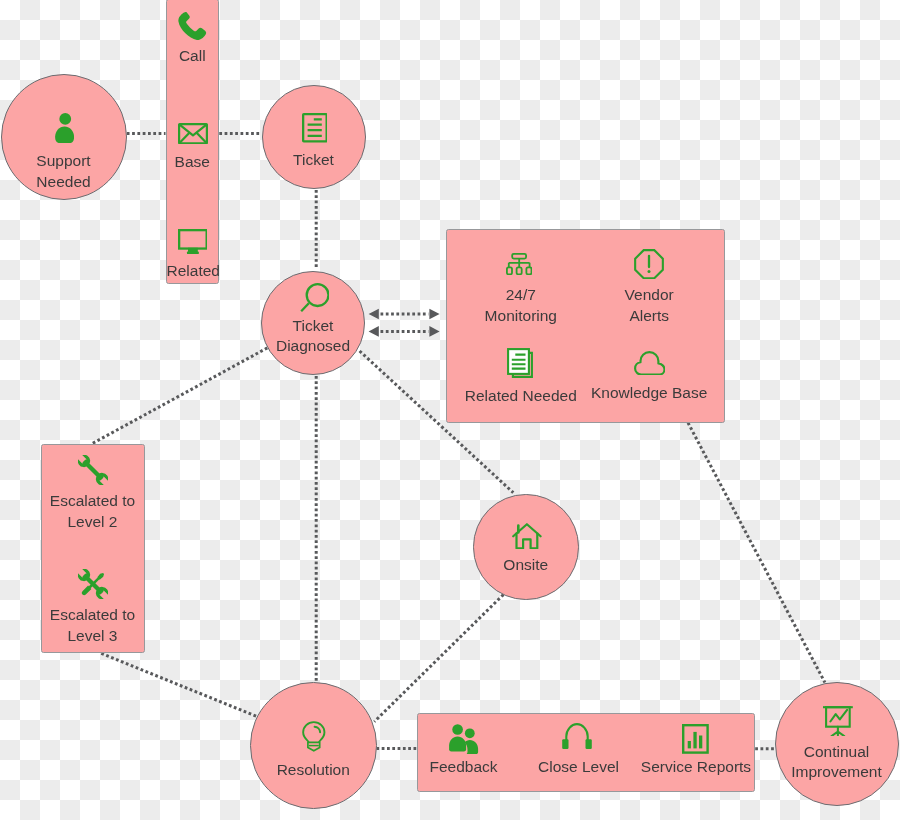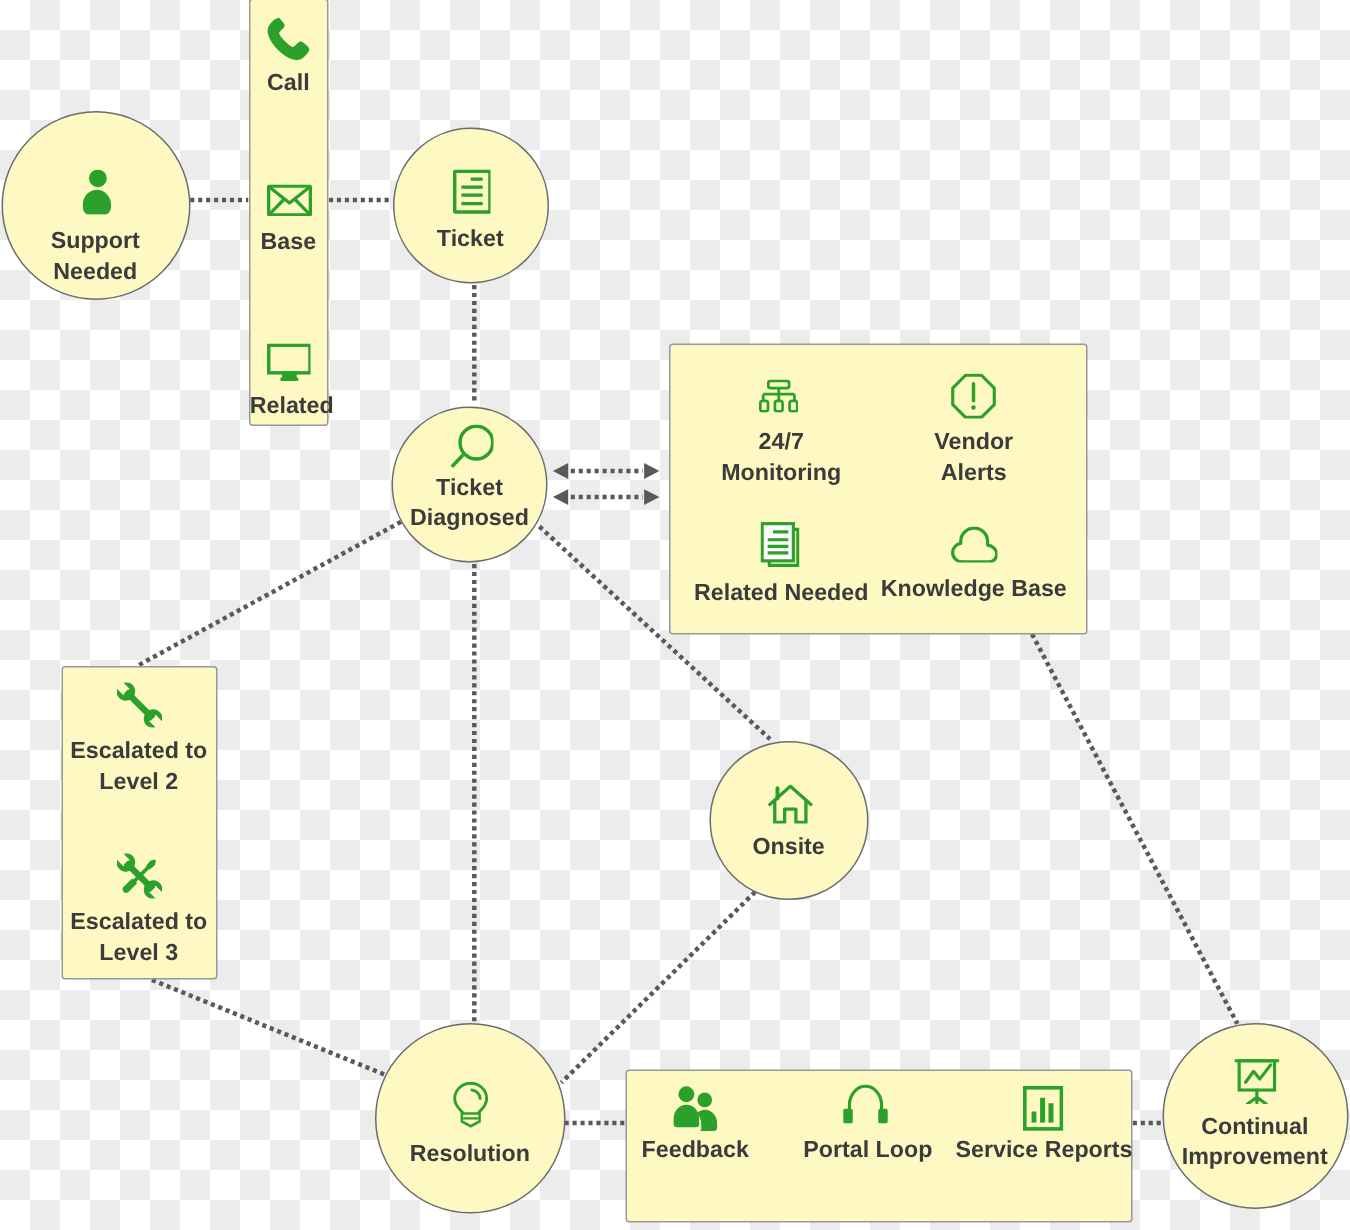--- a/index.html
+++ b/index.html
@@ -9,21 +9,21 @@
     font-family:"Liberation Sans", sans-serif;
     background-color:#ffffff;
     background-image:
       linear-gradient(45deg,#ececec 25%,transparent 25%,transparent 75%,#ececec 75%),
       linear-gradient(45deg,#ececec 25%,transparent 25%,transparent 75%,#ececec 75%);
     background-size:40px 40px;
     background-position:0 0, 20px 20px;
   }
   #stage{position:absolute;left:0;top:0;width:900px;height:820px;}
   svg.edges{position:absolute;left:0;top:0;width:900px;height:820px;}
-  .node{position:absolute;background:#fef9c3;box-sizing:border-box;font-weight:bold;}
+  .node{position:absolute;background:#fca5a5;box-sizing:border-box;}
   .node.box{border:1px solid #97989b;}
   .node.circle{border:1px solid #6b6c70;}
   .circle{border-radius:50%;}
   .lbl{color:#3b3b3b;text-align:center;line-height:20.5px;font-size:15.5px;white-space:pre-line;
        position:absolute;left:0;right:0;transform:translateZ(0);}
   .ico{display:block;line-height:0;position:absolute;}
   .cell{position:absolute;}
 </style>
 </head>
 <body>
@@ -208,41 +208,41 @@
       <svg viewBox="0 0 23.6 30.5" width="23.6" height="30.5" aria-hidden="true">
         <path d="M6.6 21.4 C6.6 20.7 6.2 20.2 5.3 19.4 C3.4 17.6 1.15 15 1.15 11.3 C1.15 5.7 5.9 1.15 11.8 1.15 C17.7 1.15 22.45 5.7 22.45 11.3 C22.45 15 20.2 17.6 18.3 19.4 C17.4 20.2 17 20.7 17 21.4" fill="none" stroke="#2ba02b" stroke-width="1.9"></path>
         <path d="M5.9 21.3 L17.7 21.3 L17.7 26.6 L11.8 29.8 L5.9 26.6 Z" fill="none" stroke="#2ba02b" stroke-width="1.7" stroke-linejoin="miter"></path>
         <path d="M6.8 24.6 L16.8 24.6" stroke="#2ba02b" stroke-width="1.5"></path>
         <path d="M12.6 5.7 a5.9 5.9 0 0 1 5.5 5.6" fill="none" stroke="#2ba02b" stroke-width="1.95" stroke-linecap="round"></path>
       </svg>
     </span>
     <span class="lbl" style="top:77.1px;">Resolution</span>
   </div>
 
-  <div class="node box" style="left:417px;top:713px;width:338px;height:102px;border-radius:2.5px;">
+  <div class="node box" style="left:417px;top:713px;width:338px;height:79px;border-radius:2.5px;">
     <div class="cell" style="left:0;top:0;width:91px;">
       <span class="ico" style="left:30px;top:9.7px;">
         <svg viewBox="0 0 30.8 30.3" width="30.8" height="30.3" aria-hidden="true">
           <circle cx="21.8" cy="9.3" r="4.9" fill="#2ba02b"></circle>
           <path d="M21.8 15.9 C19.8 15.9 18 16.8 16.7 18.2 C18.4 20 19.5 22.6 19.5 25.5 L19.5 28 C19.5 28.8 19.2 29.5 18.7 30 L28 30 C29.3 30 30.1 29.2 30.1 27.9 L30.1 24.7 C30.1 19.8 26.3 15.9 21.8 15.9 Z" fill="#2ba02b"></path>
           <circle cx="9.6" cy="5.5" r="5.3" fill="#2ba02b"></circle>
           <path d="M9.6 12.5 C4.9 12.5 1.1 16.5 1.1 21.7 L1.1 25.3 C1.1 26.7 1.9 27.5 3.3 27.5 L15.9 27.5 C17.3 27.5 18.1 26.7 18.1 25.3 L18.1 21.7 C18.1 16.5 14.3 12.5 9.6 12.5 Z" fill="#2ba02b"></path>
         </svg>
       </span>
       <span class="lbl" style="top:43.0px;">Feedback</span>
     </div>
     <div class="cell" style="left:100.6px;top:0;width:119.9px;">
       <span class="ico" style="left:43.2px;top:9.4px;">
         <svg viewBox="0 0 30 26" width="30" height="26" aria-hidden="true">
           <path d="M4.3 17.1 L4.3 13.4 C4.3 7 9.3 1.1 15 1.1 C20.7 1.1 25.7 7 25.7 13.4 L25.7 17.1" fill="none" stroke="#2ba02b" stroke-width="2.1" stroke-linecap="butt"></path>
           <rect x="0.2" y="16.2" width="6.3" height="9.8" rx="1.2" fill="#2ba02b"></rect>
           <rect x="23.5" y="16.2" width="6.3" height="9.8" rx="1.2" fill="#2ba02b"></rect>
         </svg>
       </span>
-      <span class="lbl" style="top:43.0px;">Portal Loop</span>
+      <span class="lbl" style="top:43.0px;">Close Level</span>
     </div>
     <div class="cell" style="left:218px;top:0;width:120px;">
       <span class="ico" style="left:46.4px;top:9.9px;">
         <svg viewBox="0 0 26.8 29.8" width="26.8" height="29.8" aria-hidden="true">
           <rect x="1.2" y="1.2" width="24.4" height="27.4" fill="none" stroke="#2ba02b" stroke-width="2.4"></rect>
           <rect x="5.7" y="17" width="3.2" height="7.4" fill="#2ba02b"></rect>
           <rect x="11.4" y="7.9" width="3.3" height="16.5" fill="#2ba02b"></rect>
           <rect x="17" y="11.5" width="3.3" height="12.9" fill="#2ba02b"></rect>
         </svg>
       </span>

